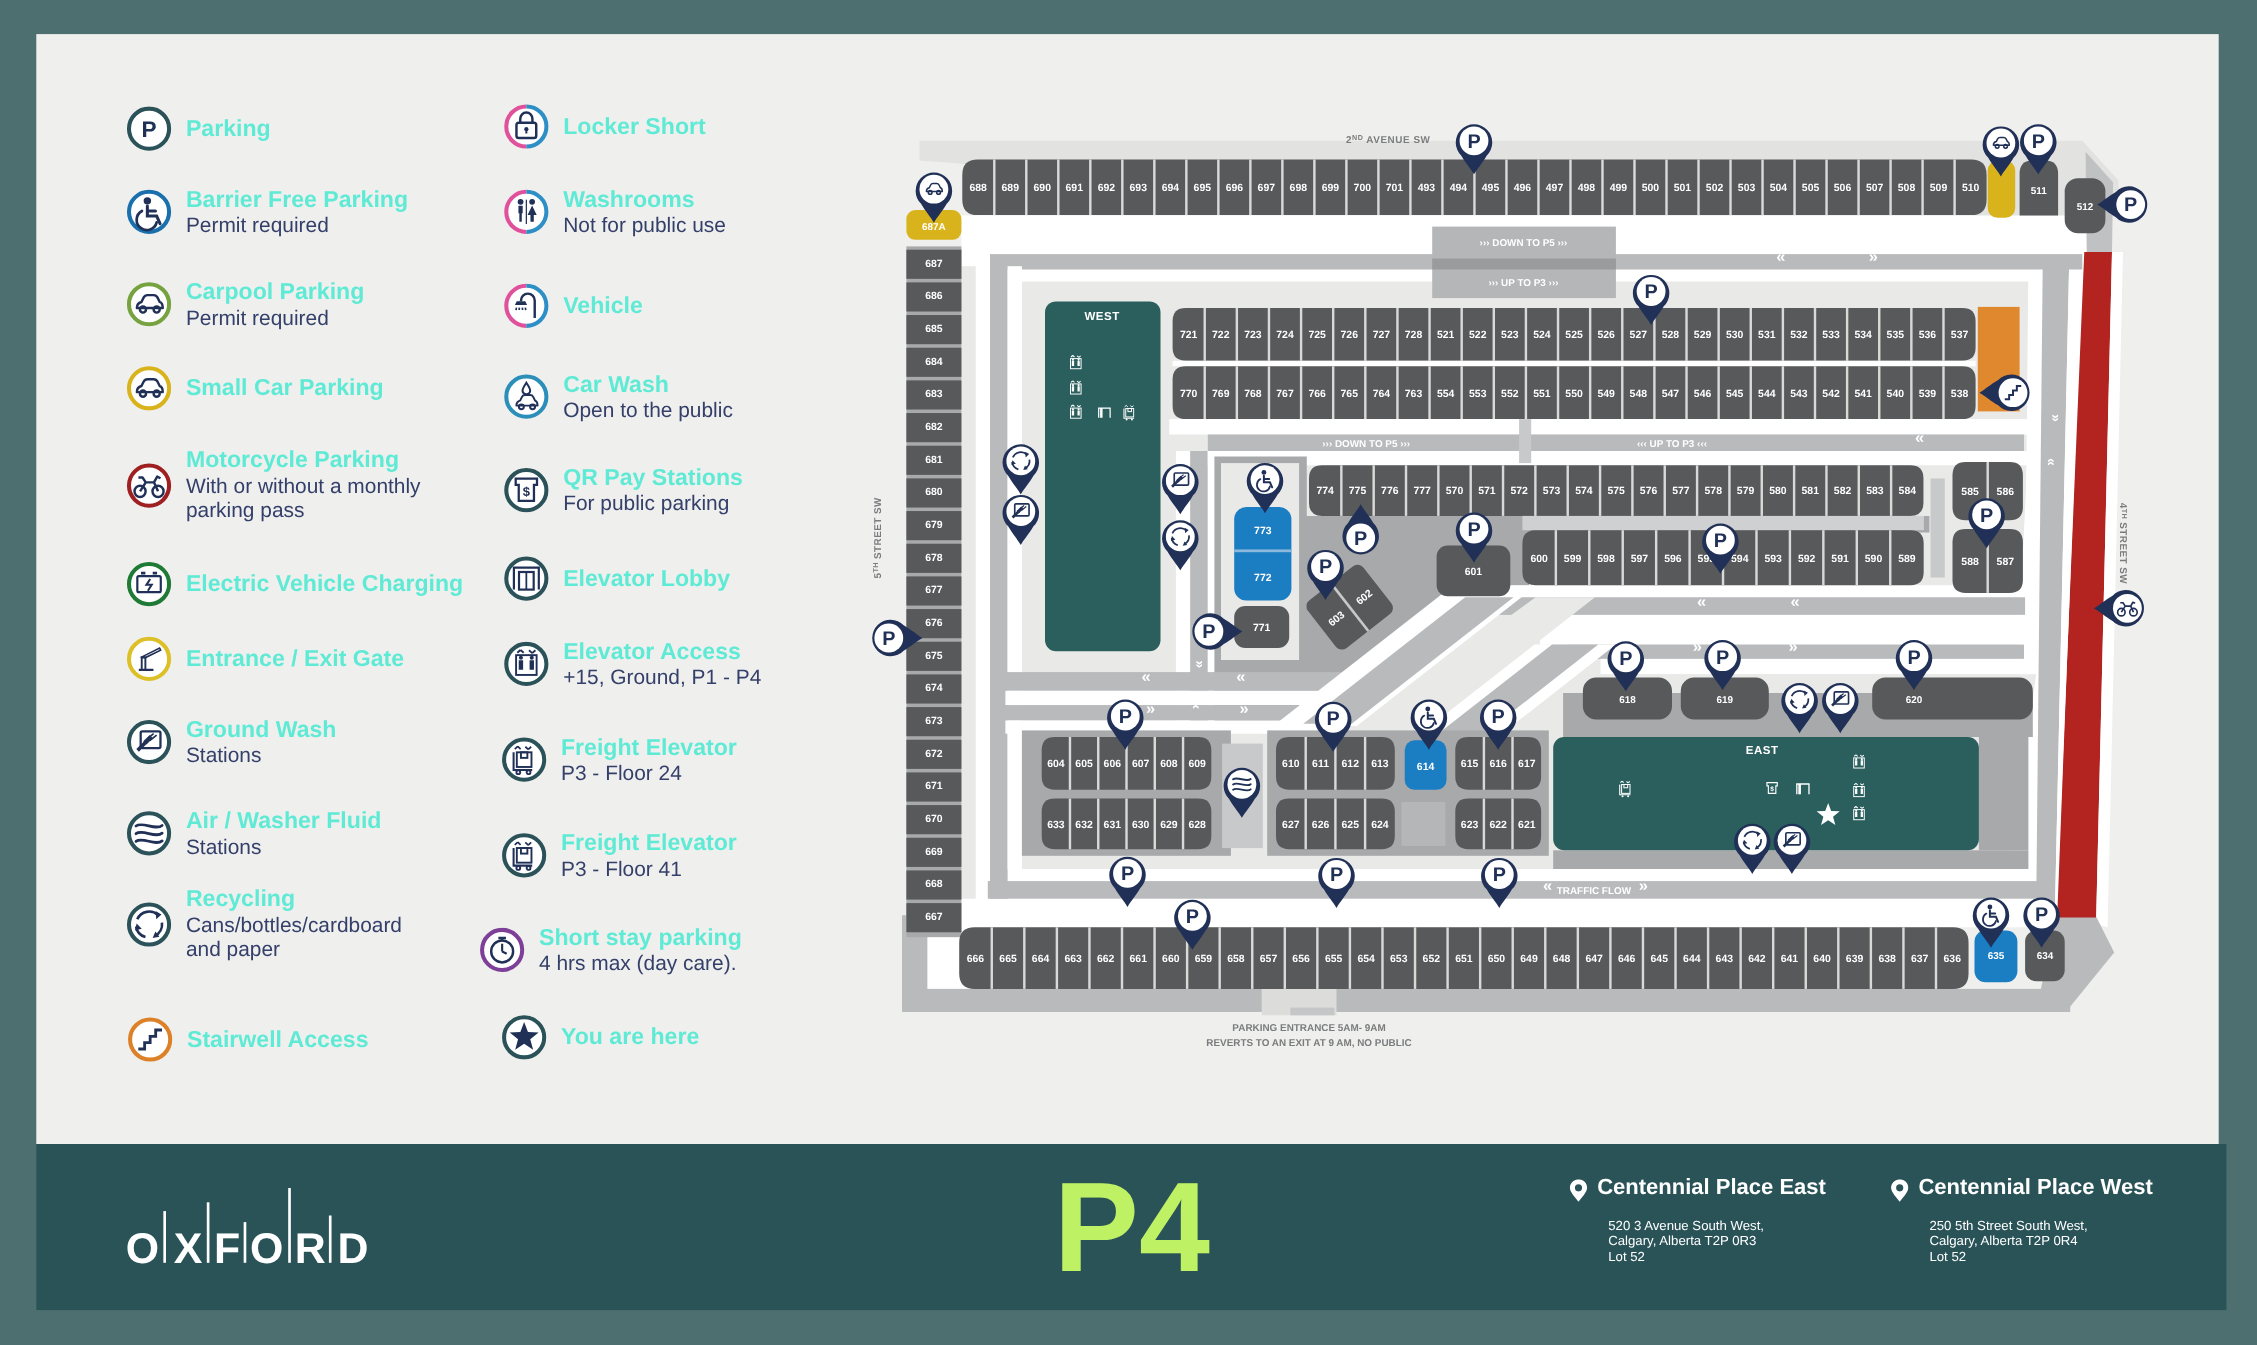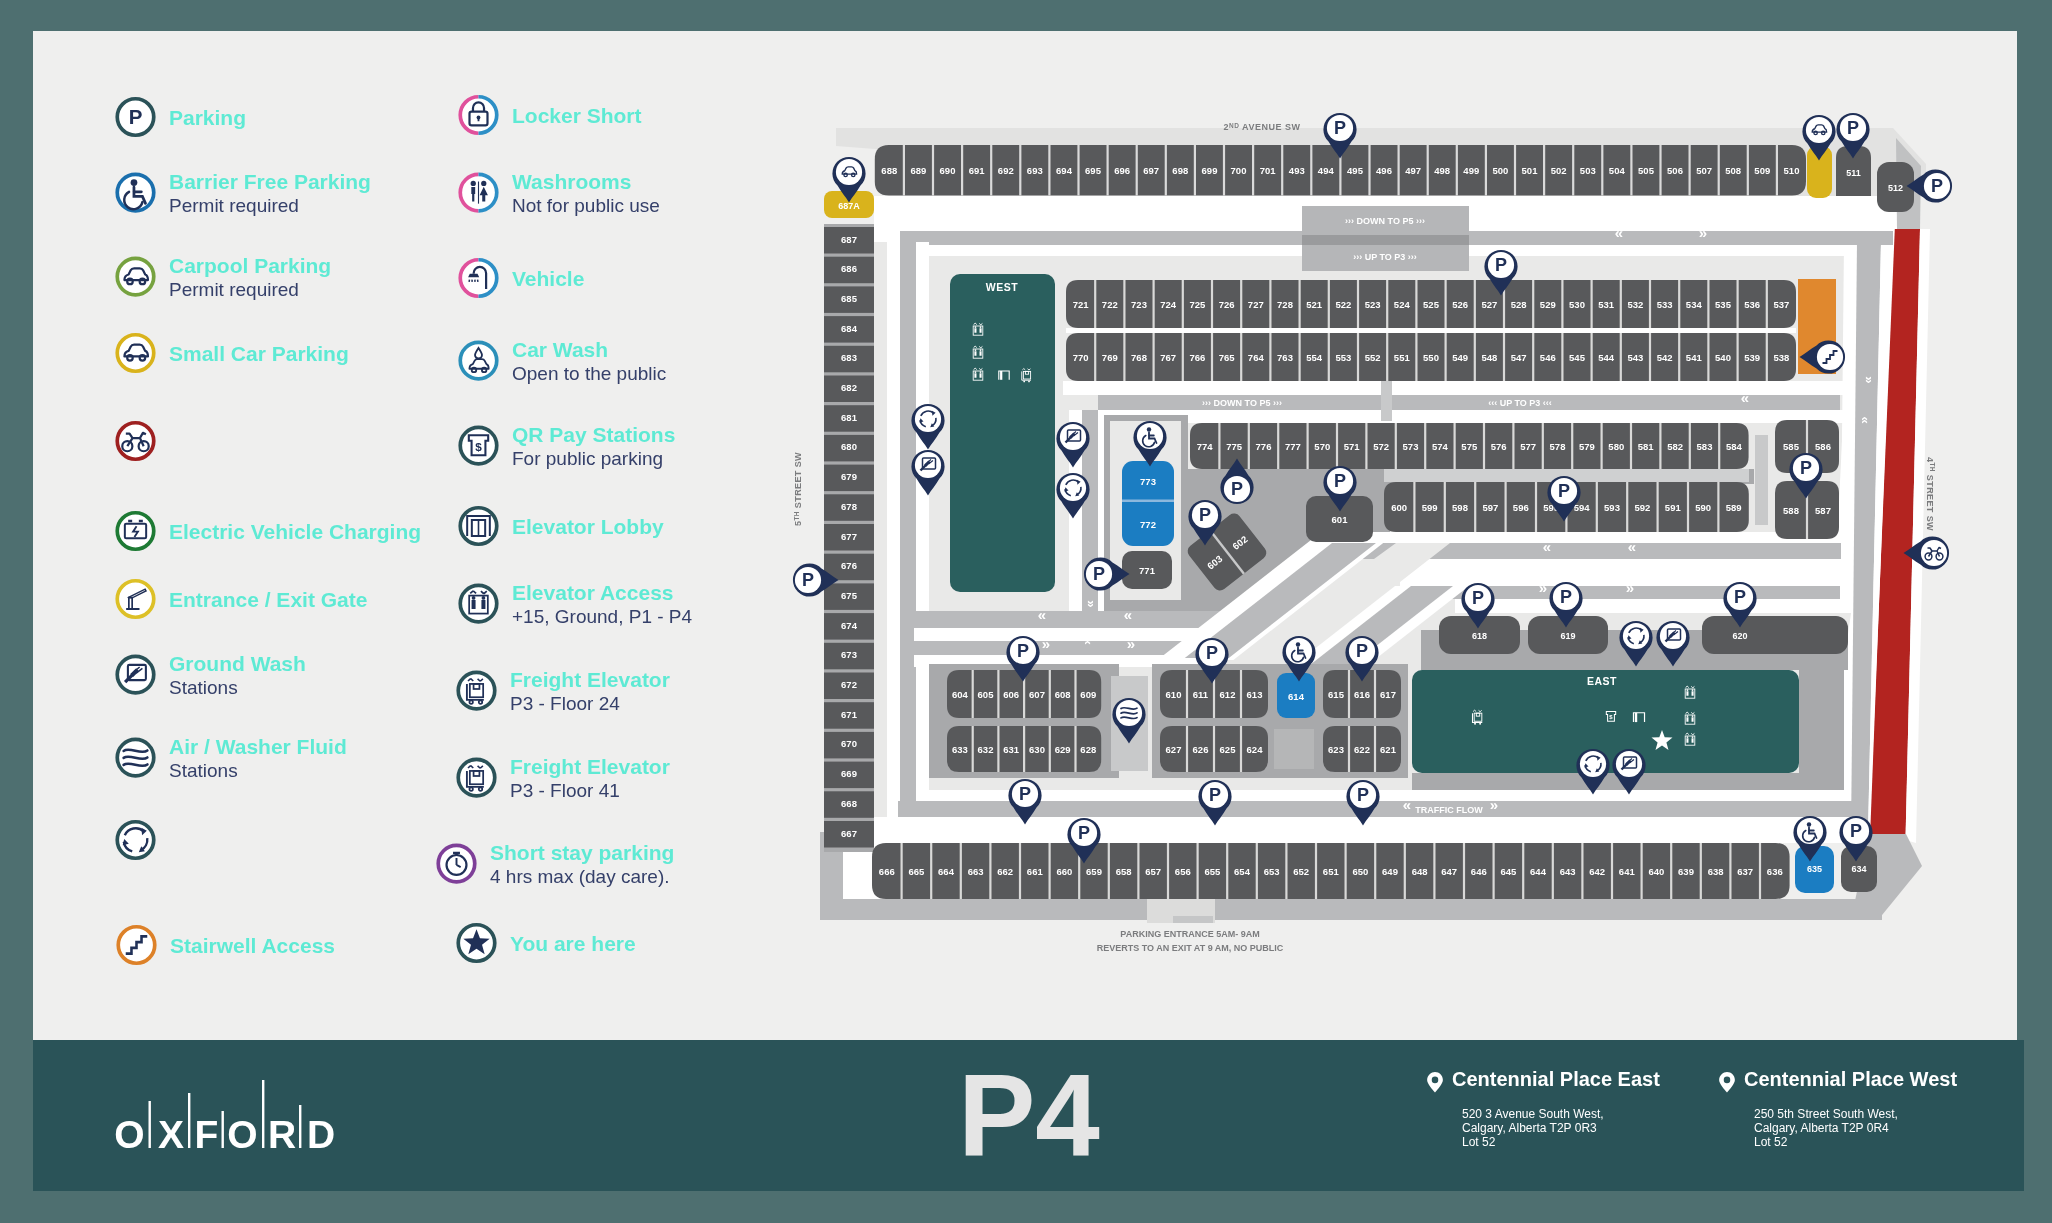--- a/index.html
+++ b/index.html
@@ -4,21 +4,21 @@
 html,body{width:2052px;height:1223px;overflow:hidden}
 body{background:#4e6f70;font-family:"Liberation Sans",sans-serif;position:relative}
 .panel{position:absolute;left:33px;top:31px;width:1984px;height:1009px;background:#efefee}
 .fcard{position:absolute;left:33px;top:1040px;width:1991px;height:151px;background:#2a5358}
 svg.map{position:absolute;left:0;top:0}
 .li{position:absolute;display:flex;align-items:center;transform:translateY(-50%)}
 .ic{width:41px;height:41px;margin-right:13px;flex:none}
 .tx .ti{font-size:21px;font-weight:bold;color:#5eead4;line-height:1.22;white-space:nowrap}
 .tx .sub{font-size:19px;color:#35406a;line-height:1.17;white-space:nowrap}
 .footer{position:absolute;left:0;top:0;width:2052px;height:1223px;color:#fff;pointer-events:none}
-.p4{position:absolute;left:958px;top:1048px;font-size:116px;font-weight:bold;color:#e5e5e5}
+.p4{position:absolute;left:958px;top:1048px;font-size:116px;font-weight:bold;color:#bef264}
 .addr{position:absolute;top:1068px;width:280px}
 .addr .apin{position:absolute;left:0;top:4px}
 .addr .at{margin-left:25px;font-size:20px;font-weight:bold;margin-bottom:16px;white-space:nowrap}
 .addr .al{margin-left:35px;font-size:12px;line-height:1.18;white-space:nowrap}
 text{font-family:"Liberation Sans",sans-serif}
 </style></head>
 <body>
 <div class="panel"></div>
 <svg class="map" width="2052" height="1223" viewBox="0 0 2052 1223">
     <polygon points="836.0,128.0 1893.0,128.0 1926.0,164.0 1926.0,172.0 1893.0,218.0 1830.0,222.0 836.0,146.0" fill="#e2e2e1"></polygon>
@@ -1062,20 +1062,25 @@
     <div class="ic"><svg width="41" height="41" viewBox="0 0 40 40">
         <circle cx="20" cy="20" r="17.8" fill="#fff" stroke="#9e2020" stroke-width="3.6"></circle>
         <g transform="translate(20,20) scale(1.45)">
           <g fill="none" stroke="#203057" stroke-width="1.5">
             <circle cx="-5.5" cy="3.5" r="3.4"></circle>
             <circle cx="5.5" cy="3.5" r="3.4"></circle>
             <path d="M-5.5,3.5 L-2,-2 L3,-2 L5.5,3.5 M-2,-2 L-4,-5 L-6.5,-5 M3,-2 L5,-5.5 L7,-4.5" stroke-linejoin="round"></path>
           </g>
         </g>
       </svg></div>
+    <div class="tx">
+      <div class="ti">Motorcycle Parking</div>
+      <div class="sub">With or without a monthly</div>
+      <div class="sub">parking pass</div>
+    </div>
   </div>
 <div class="li" style="left:115px;top:531px">
     <div class="ic"><svg width="41" height="41" viewBox="0 0 40 40">
         <circle cx="20" cy="20" r="17.8" fill="#fff" stroke="#1e7a34" stroke-width="3.6"></circle>
         <g transform="translate(20,20) scale(1.3)">
           <g fill="none" stroke="#203057" stroke-width="1.5">
             <rect x="-8" y="-5.5" width="16" height="11" rx="1"></rect>
             <path d="M-5.5,-7.5 L-2.5,-7.5 M2.5,-7.5 L5.5,-7.5" stroke-width="1.8"></path>
             <path d="M0.8,-3.5 L-1.8,0.5 L1.8,0.5 L-0.8,4.5" stroke-width="1.4"></path>
           </g>
@@ -1142,20 +1147,25 @@
             <path d="M 7.9,-1.2 A 8,8 0 0 1 3.6,6.9"></path>
             <path d="M -2.2,7.7 A 8,8 0 0 1 -7.9,1.2"></path>
           </g>
           <g fill="#203057">
             <polygon points="4.0,-8.3 7.6,-6.2 4.4,-3.2"></polygon>
             <polygon points="6.3,7.5 2.2,8.2 3.9,4.2"></polygon>
             <polygon points="-8.6,3.6 -7.6,-0.7 -4.5,2.6"></polygon>
           </g>
         </g>
       </svg></div>
+    <div class="tx">
+      <div class="ti">Recycling</div>
+      <div class="sub">Cans/bottles/cardboard</div>
+      <div class="sub">and paper</div>
+    </div>
   </div>
 <div class="li" style="left:116px;top:945px">
     <div class="ic"><svg width="41" height="41" viewBox="0 0 40 40">
         <circle cx="20" cy="20" r="17.8" fill="#fff" stroke="#dd8128" stroke-width="3.6"></circle>
         <g transform="translate(20,20) scale(1.4)">
           <path d="M-7.5,6 L-3.5,6 L-3.5,2 L0,2 L0,-2 L3.5,-2 L3.5,-6 L7.5,-6" fill="none" stroke="#203057" stroke-width="1.8"></path>
         </g>
       </svg></div>
     <div class="tx">
       <div class="ti">Stairwell Access</div>

